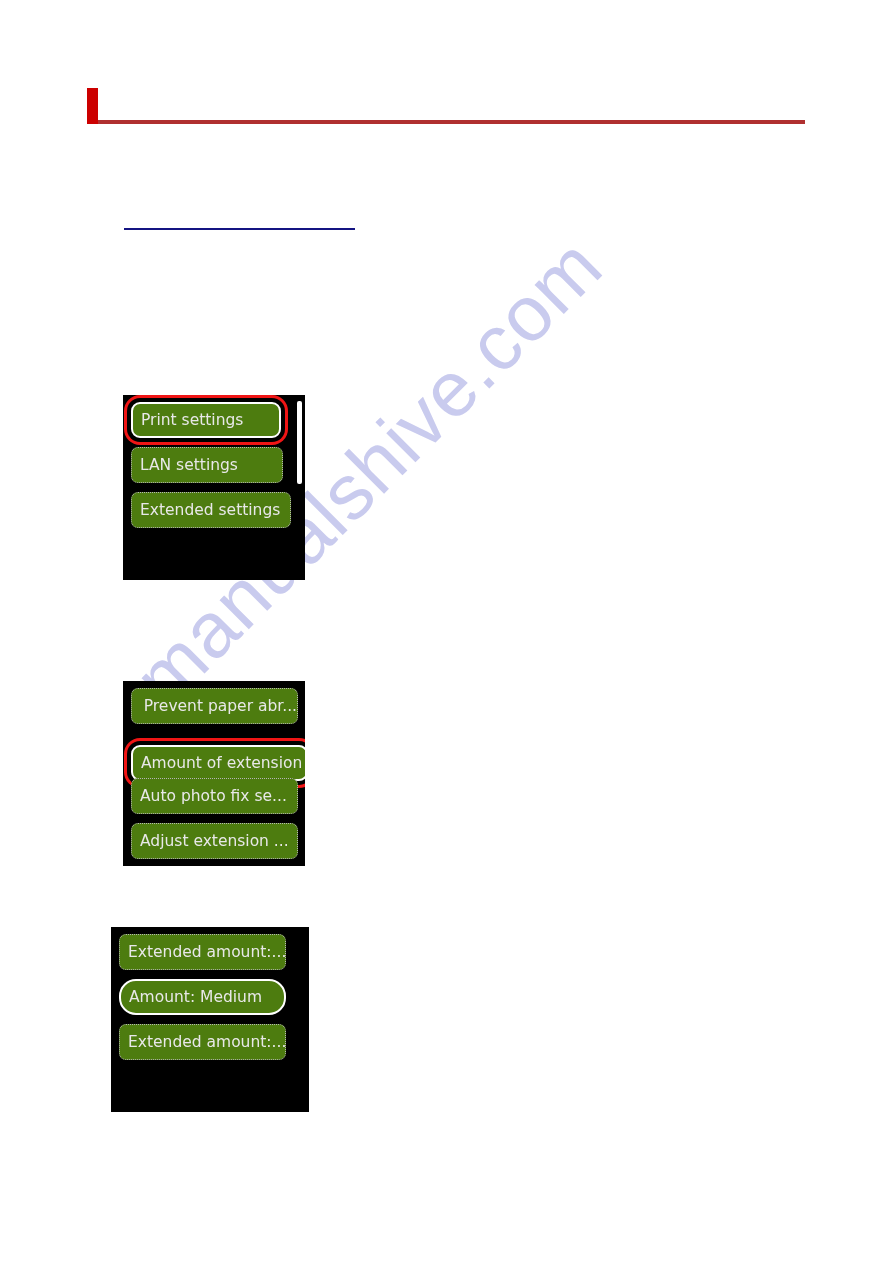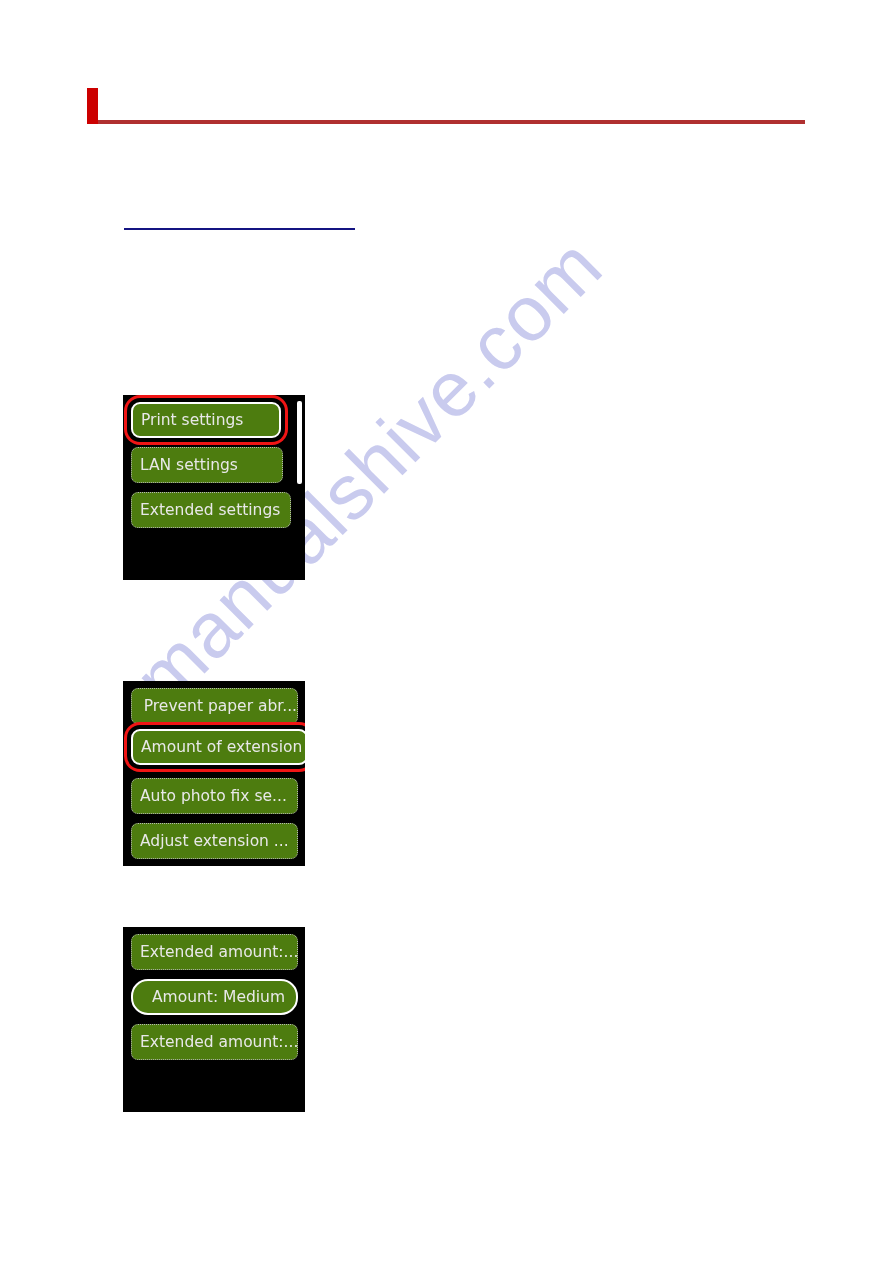--- a/index.html
+++ b/index.html
@@ -164,21 +164,21 @@
   .lcd-scrollbar-thumb {
     position: absolute;
     width: 5px;
     background: #ffffff;
     border-radius: 2px;
   }
 
   
   #lcd-panel-1 { left: 123px; top: 395px; width: 182px; height: 185px; }
   #lcd-panel-2 { left: 123px; top: 681px; width: 182px; height: 185px; }
-  #lcd-panel-3 { left: 123px; top: 927px; width: 182px; height: 185px; text-align: center; }
+  #lcd-panel-3 { left: 111px; top: 927px; width: 198px; height: 185px; }
 </style>
 </head>
 <body>
 
 <div class="watermark">
   <div class="watermark-text">manualshive.com</div>
 </div>
 
 <div class="header-accent"></div>
 <div class="header-rule"></div>
@@ -201,21 +201,21 @@
     <div class="lcd-item" style="top:97px; width:160px;">Extended settings</div>
   </div>
   <div class="lcd-scrollbar-track" style="left:174px; top:6px; height:173px;">
     <div class="lcd-scrollbar-thumb" style="left:0px; top:0px; height:83px;"></div>
   </div>
 </div>
 
 <div class="lcd" id="lcd-panel-2">
   <div class="lcd-list">
     <div class="lcd-item" style="top:7px; width:167px;text-align:right;">Prevent paper abr...</div>
-    <div class="lcd-item selected-red" style="top:48px; width:177px;">Amount of extension</div>
+    <div class="lcd-item selected-red" style="top:64px; width:177px;">Amount of extension</div>
     <div class="lcd-item" style="top:97px; width:167px;">Auto photo fix se...</div>
     <div class="lcd-item" style="top:142px; width:167px;">Adjust extension ...</div>
   </div>
 </div>
 
 <div class="lcd" id="lcd-panel-3">
   <div class="lcd-list">
     <div class="lcd-item" style="top:7px; width:167px;">Extended amount:...</div>
     <div class="lcd-item selected-white" style="top:52px; width:167px;">Amount: Medium</div>
     <div class="lcd-item" style="top:97px; width:167px;">Extended amount:...</div>

